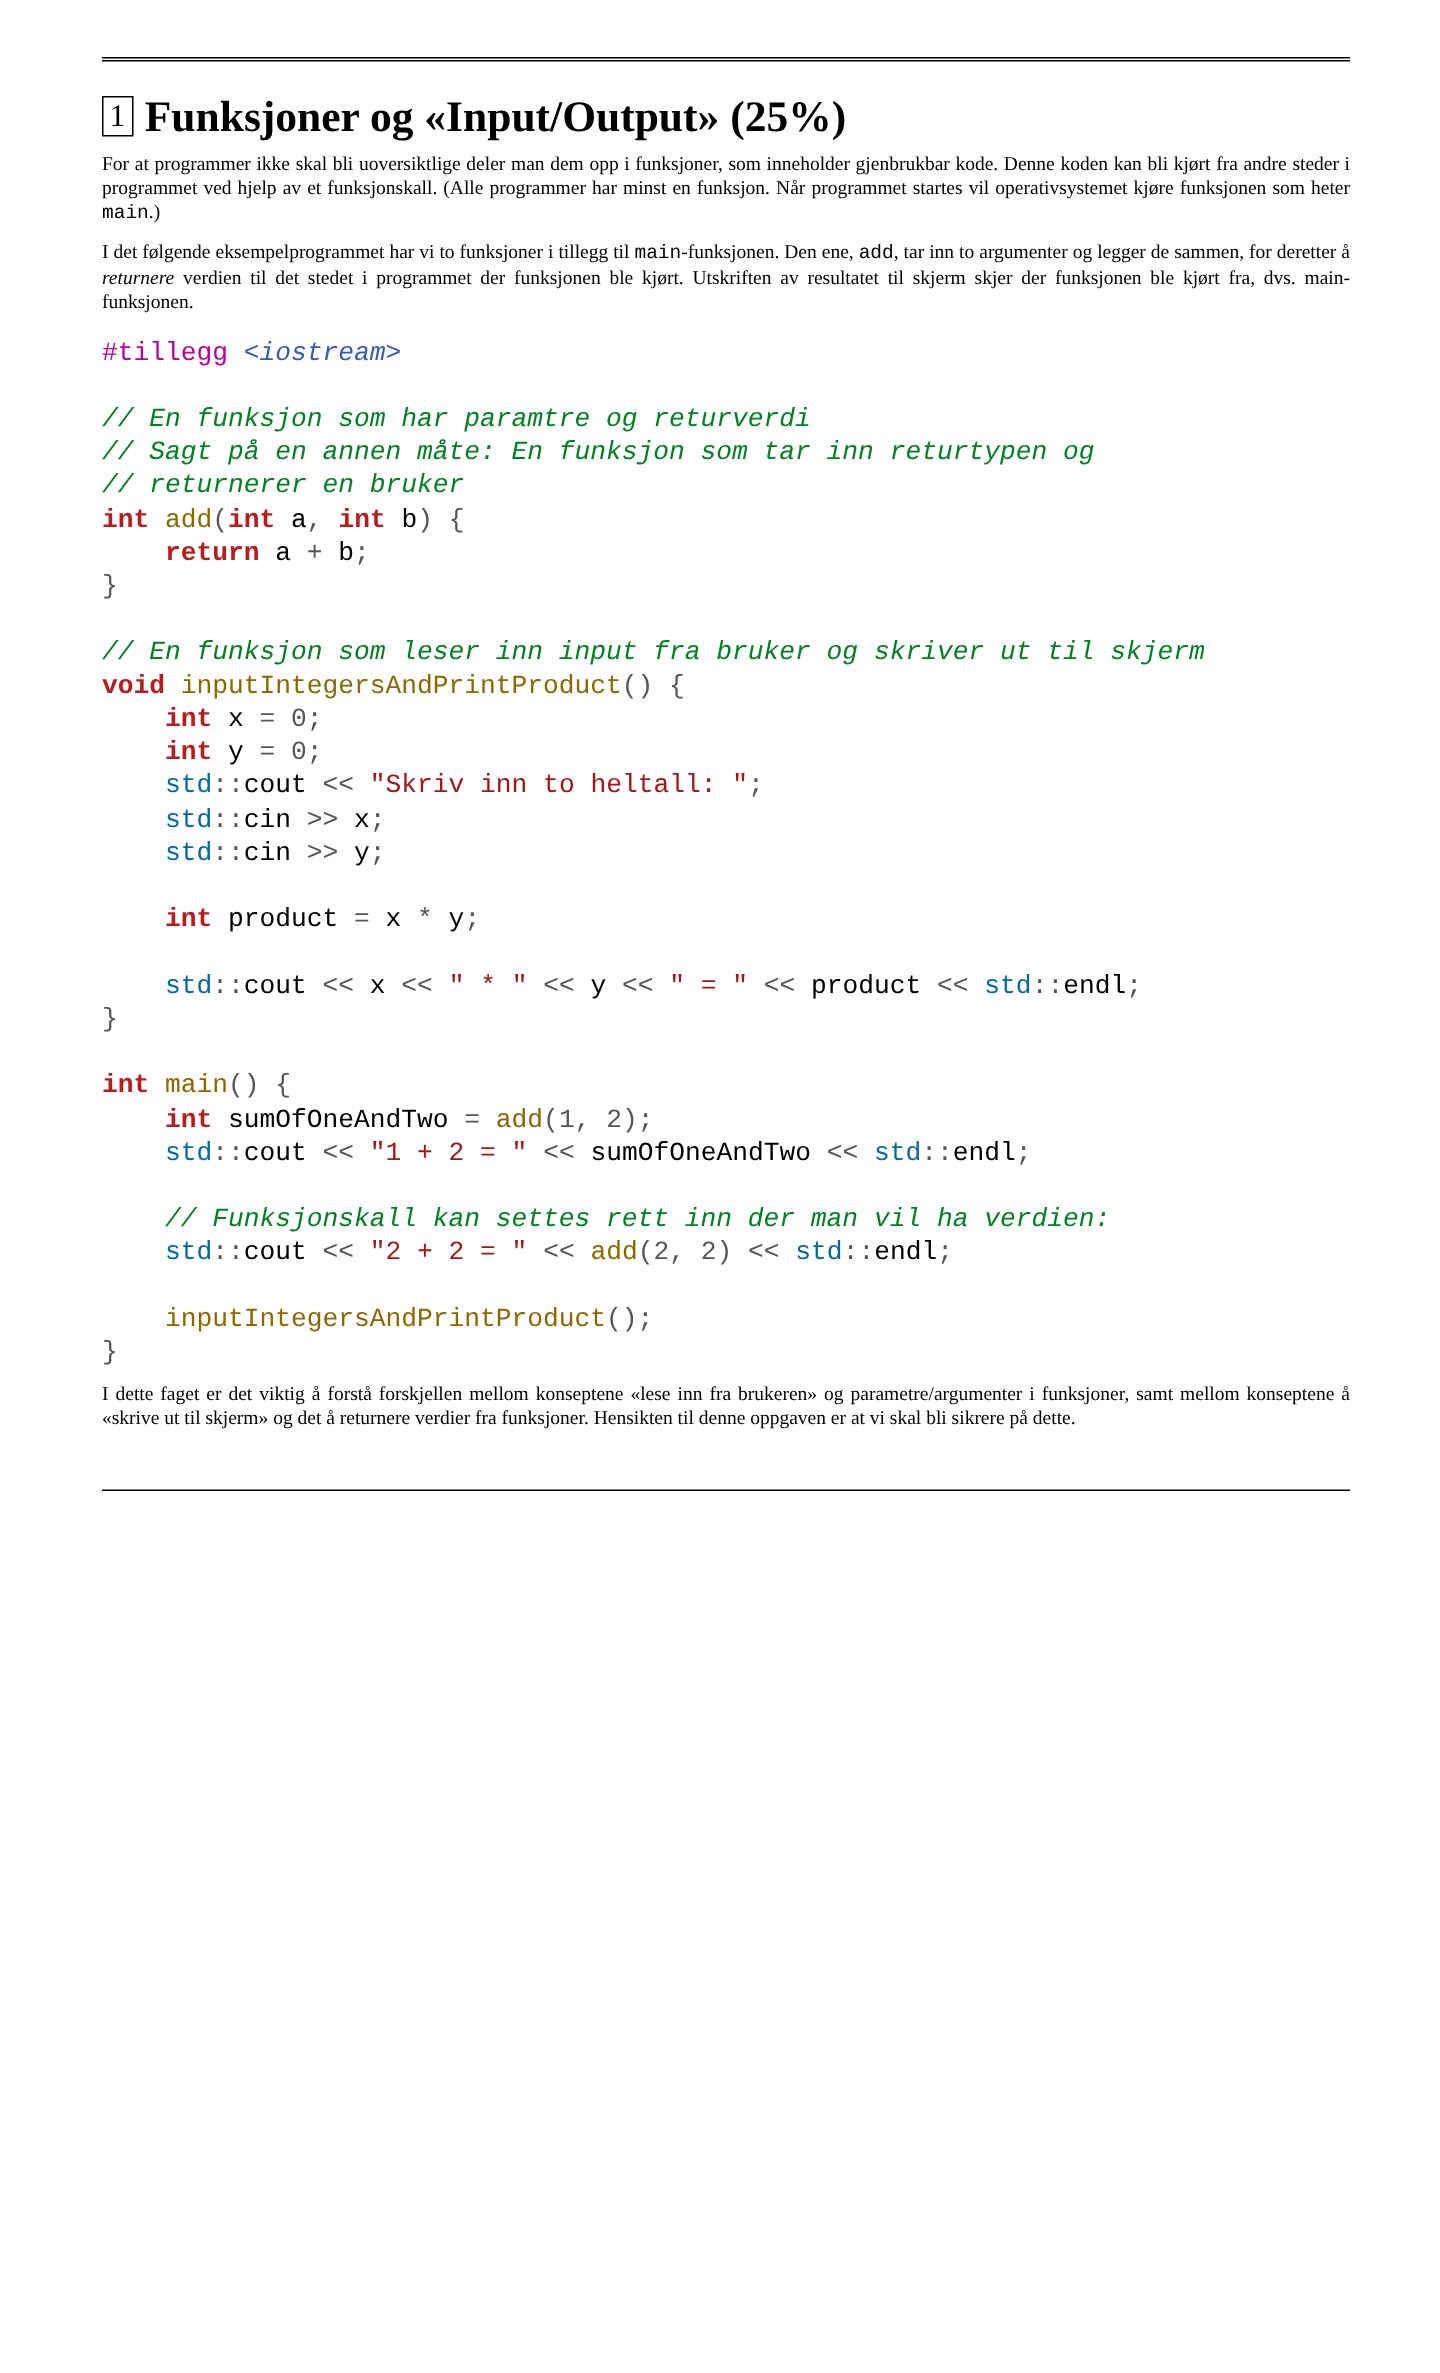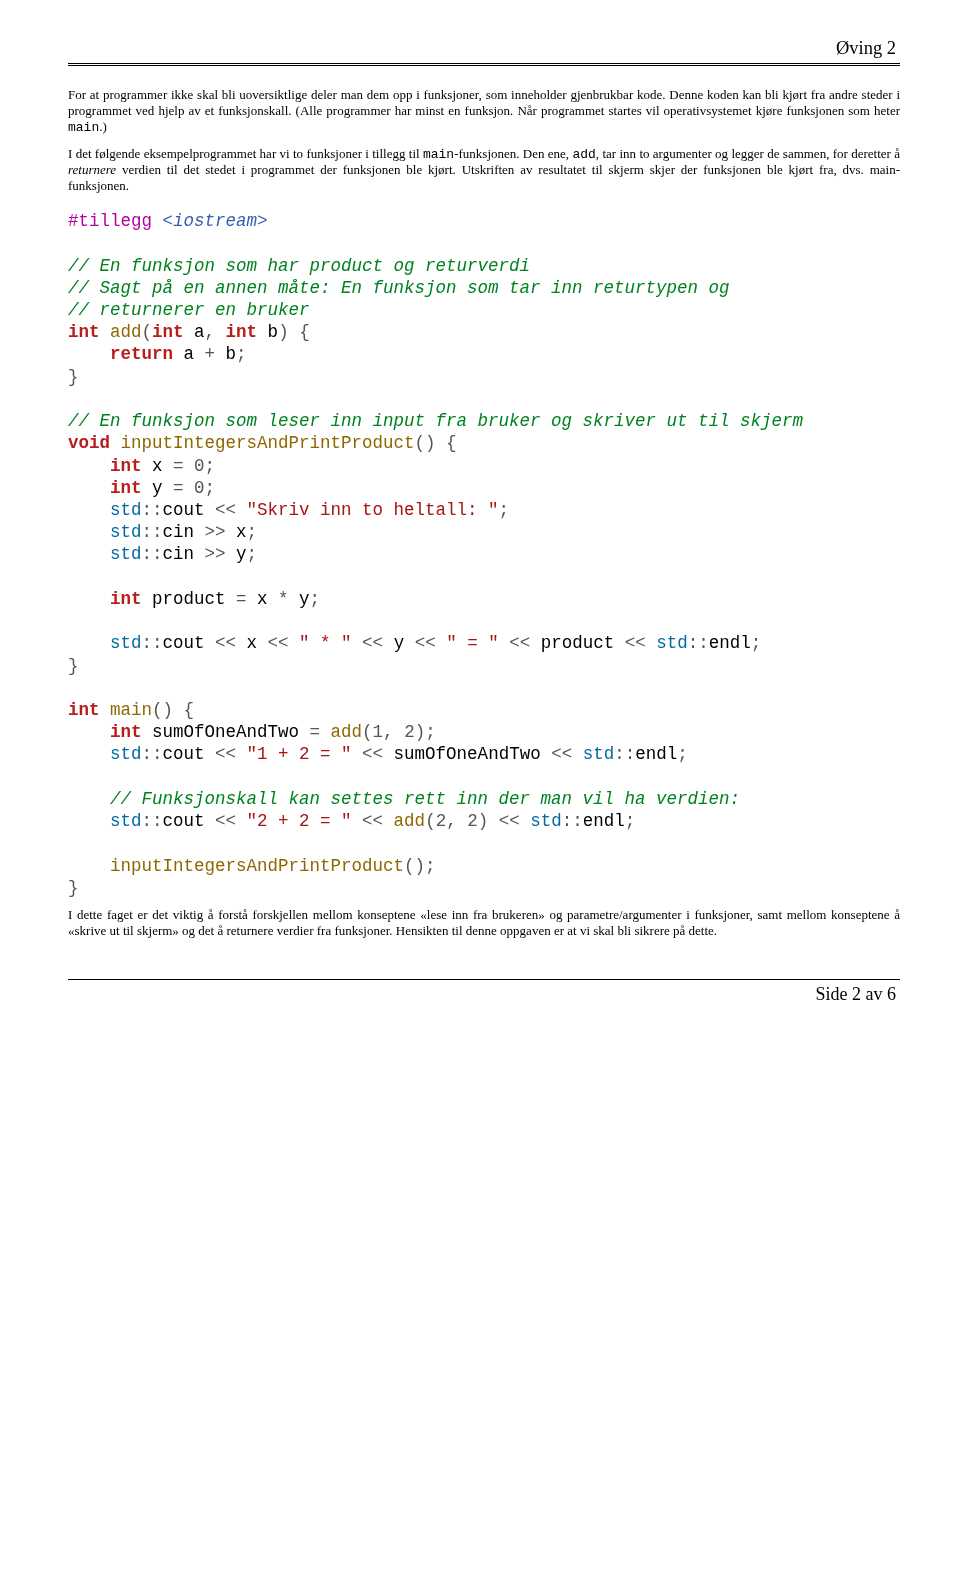--- a/index.html
+++ b/index.html
@@ -80,36 +80,38 @@
     font-size: 18px;
     padding-top: 4px;
     padding-right: 4px;
   }
 </style>
 </head>
 <body>
 
 <div class="page">
 
-  <div class="header-right">Øving 2</div>
   <div class="double-rule"></div>
 
+  <h1 class="title">
+    <span class="boxed">1</span><span>Funksjoner og «Input/Output» (25%)</span>
+  </h1>
 
   <p class="body">
     <span>For at programmer ikke skal bli uoversiktlige deler man dem opp i funksjoner, som inneholder gjenbrukbar kode. Denne koden kan bli kjørt fra andre steder i programmet ved hjelp av et funksjonskall. (Alle programmer har minst en funksjon. Når programmet startes vil operativsystemet kjøre funksjonen som heter </span><span class="tt">main</span><span>.)</span>
   </p>
 
   <p class="body">
     <span>I det følgende eksempelprogrammet har vi to funksjoner i tillegg til </span><span class="tt">main</span><span>-funksjonen. Den ene, </span><span class="tt">add</span><span>, tar inn to argumenter og legger de sammen, for deretter å </span><span class="em">returnere</span><span> verdien til det stedet i programmet der funksjonen ble kjørt. Utskriften av resultatet til skjerm skjer der funksjonen ble kjørt fra, dvs. main-funksjonen.</span>
   </p>
 
 
 <pre class="code"><span class="c-pre">#tillegg</span><span class="c-hdr"> &lt;iostream&gt;</span>
 
-<span class="c-cmt">// En funksjon som har product og returverdi</span>
+<span class="c-cmt">// En funksjon som har paramtre og returverdi</span>
 <span class="c-cmt">// Sagt på en annen måte: En funksjon som tar inn returtypen og</span>
 <span class="c-cmt">// returnerer en bruker</span>
 <span class="c-kw">int</span><span class="c-fn"> add</span><span class="c-pun">(</span><span class="c-kw">int</span><span> a</span><span class="c-pun">, </span><span class="c-kw">int</span><span> b</span><span class="c-pun">) {</span>
 <span class="c-kw">    return</span><span> a </span><span class="c-op">+</span><span> b</span><span class="c-pun">;</span>
 <span class="c-pun">}</span>
 
 <span class="c-cmt">// En funksjon som leser inn input fra bruker og skriver ut til skjerm</span>
 <span class="c-kw">void</span><span class="c-fn"> inputIntegersAndPrintProduct</span><span class="c-pun">() {</span>
 <span class="c-kw">    int</span><span> x </span><span class="c-op">=</span><span class="c-num"> 0</span><span class="c-pun">;</span>
 <span class="c-kw">    int</span><span> y </span><span class="c-op">=</span><span class="c-num"> 0</span><span class="c-pun">;</span>
@@ -129,15 +131,14 @@
 <span class="c-cmt">    // Funksjonskall kan settes rett inn der man vil ha verdien:</span>
 <span class="c-std">    std</span><span class="c-pun">::</span><span>cout </span><span class="c-op">&lt;&lt;</span><span class="c-str"> "2 + 2 = " </span><span class="c-op">&lt;&lt;</span><span class="c-fn"> add</span><span class="c-pun">(</span><span class="c-num">2</span><span class="c-pun">, </span><span class="c-num">2</span><span class="c-pun">) </span><span class="c-op">&lt;&lt;</span><span> </span><span class="c-std">std</span><span class="c-pun">::</span><span>endl</span><span class="c-pun">;</span>
 
 <span class="c-fn">    inputIntegersAndPrintProduct</span><span class="c-pun">()</span><span class="c-pun">;</span>
 <span class="c-pun">}</span>
 </pre>
 
   <p class="body">I dette faget er det viktig å forstå forskjellen mellom konseptene «lese inn fra brukeren» og parametre/argumenter i funksjoner, samt mellom konseptene å «skrive ut til skjerm» og det å returnere verdier fra funksjoner. Hensikten til denne oppgaven er at vi skal bli sikrere på dette.</p>
 
   <div class="footer-rule"></div>
-  <div class="footer-text">Side 2 av 6</div>
 
 </div>
 
 </body></html>

